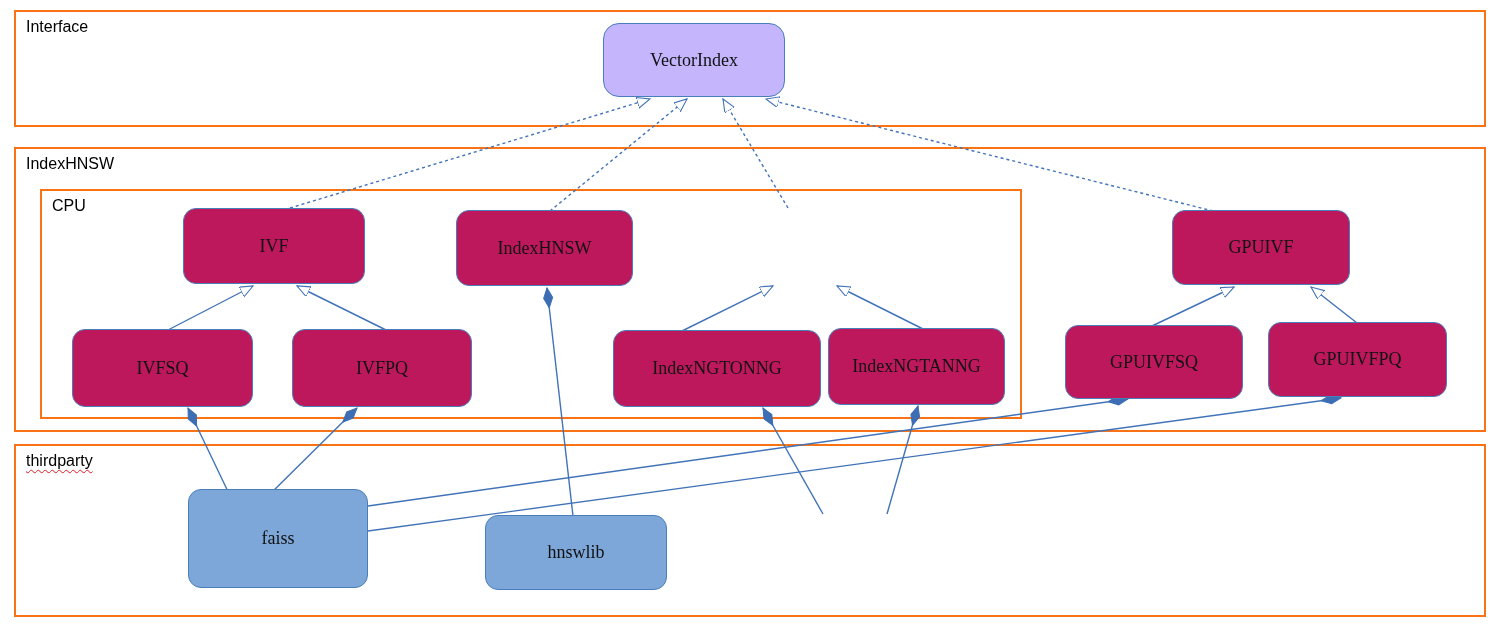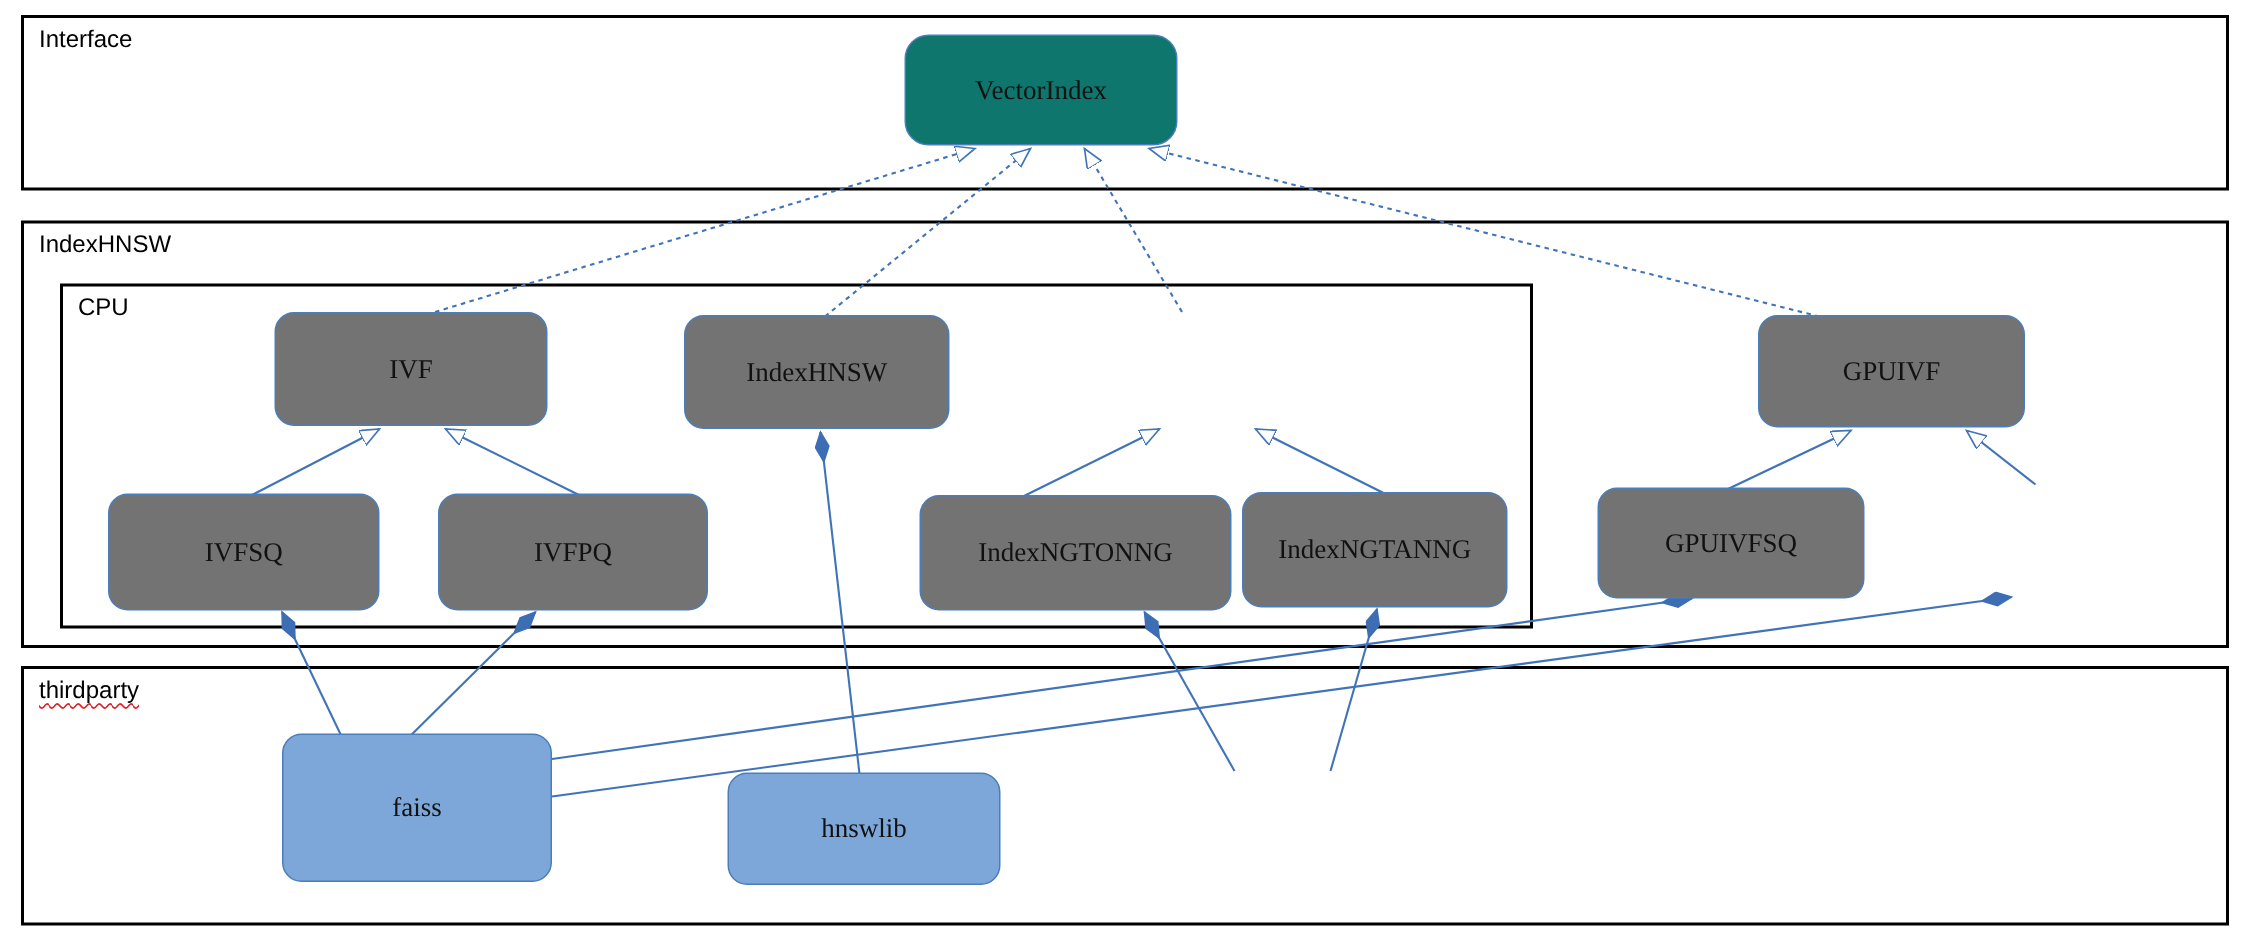--- a/index.html
+++ b/index.html
@@ -5,21 +5,21 @@
   html,body{margin:0;padding:0;background:#ffffff;}
   #canvas{
     position:relative;
     width:1503px;height:628px;
     background:#ffffff;
     font-family:"Liberation Sans",sans-serif;
     overflow:hidden;
   }
   .container{
     position:absolute;
-    border:2px solid #000000;
+    border:2px solid #f97316;
     background:transparent;
     z-index:1;
     box-sizing:border-box;
   }
   .container-label{
     position:absolute;
     top:6px;left:10px;
     font-size:16px;
     color:#000;
     font-family:"Liberation Sans",sans-serif;
@@ -41,23 +41,23 @@
     display:flex;align-items:center;justify-content:center;
     font-family:"Liberation Serif",serif;
     font-size:18px;
     color:#111;
     border:1.5px solid #4a7ebb;
     border-radius:13px;
     box-sizing:border-box;
     z-index:10;
     text-align:center;
   }
-  .node.green{background:#737373;}
+  .node.green{background:#be185d;}
   .node.blue{background:#7da7d8;}
-  .node.pink{background:#0f766e;border-radius:16px;}
+  .node.pink{background:#c4b5fd;border-radius:16px;}
 </style>
 </head>
 <body>
 
 <div id="canvas">
 
   <div class="container" style="left:14px;top:10px;width:1472px;height:117px">
     <div class="container-label">Interface</div>
   </div>
 
@@ -132,20 +132,23 @@
   </div>
 
   <div class="node green" style="left:1172px;top:210px;width:178px;height:75px">
     <span>GPUIVF</span>
   </div>
 
   <div class="node green" style="left:1065px;top:325px;width:178px;height:74px">
     <span>GPUIVFSQ</span>
   </div>
 
+  <div class="node green" style="left:1268px;top:322px;width:179px;height:75px">
+    <span>GPUIVFPQ</span>
+  </div>
 
   <div class="node blue" style="left:188px;top:489px;width:180px;height:99px">
     <span>faiss</span>
   </div>
 
   <div class="node blue" style="left:485px;top:515px;width:182px;height:75px">
     <span>hnswlib</span>
   </div>
 
 

